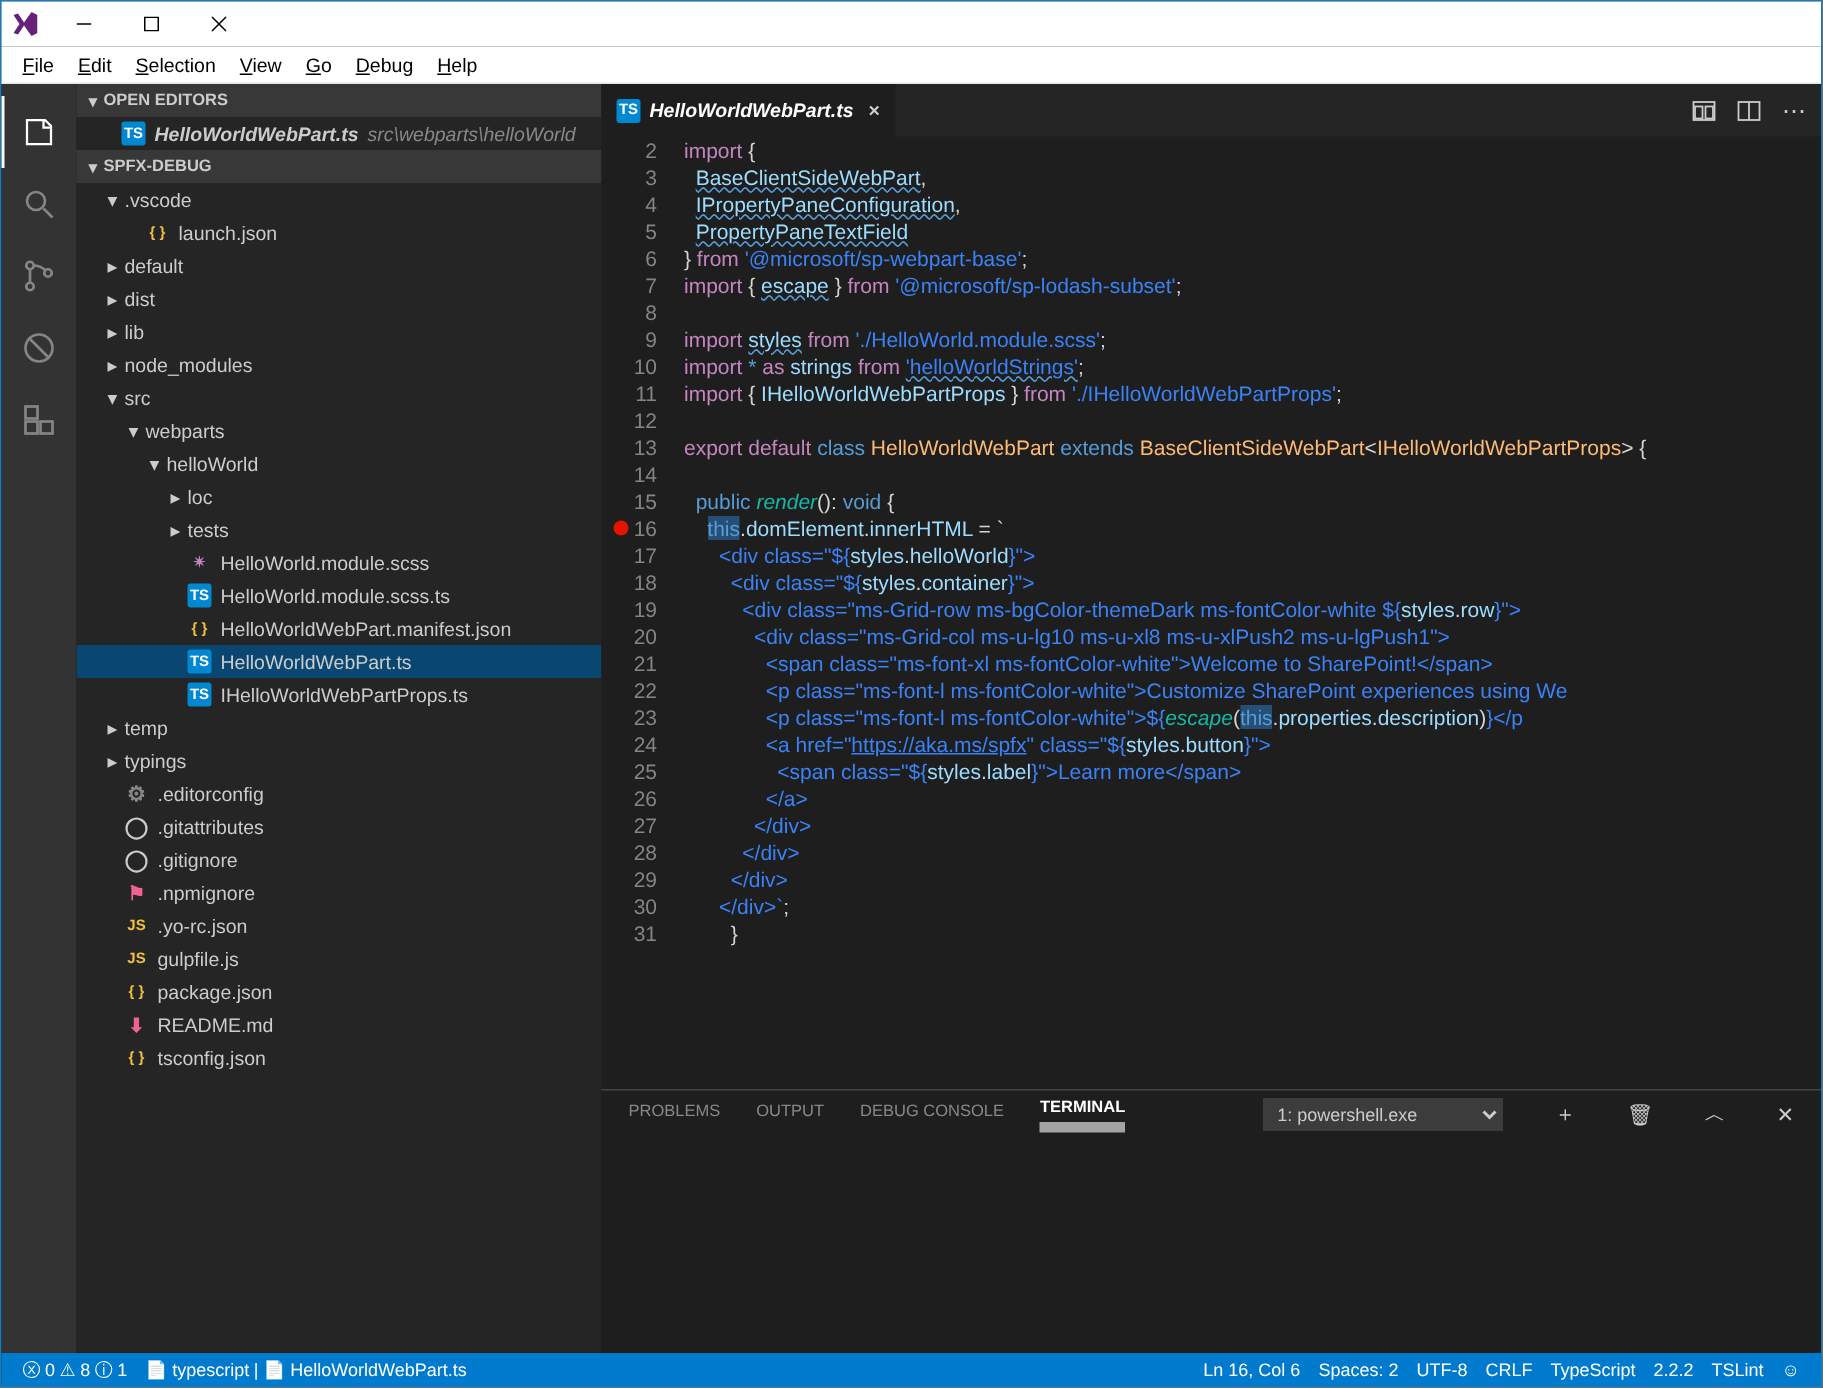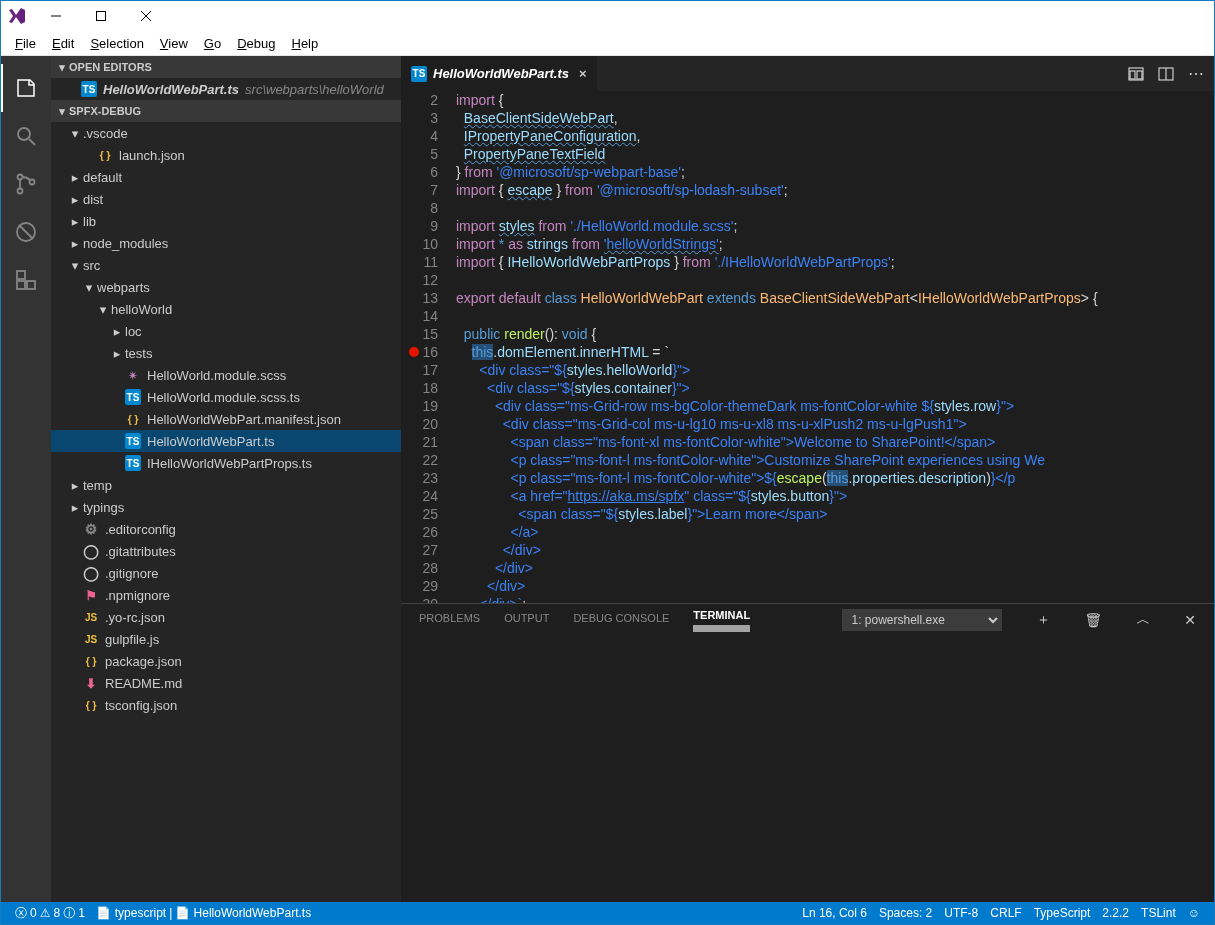--- a/index.html
+++ b/index.html
@@ -40,25 +40,25 @@
 .tab { background:#1e1e1e; display:flex; align-items:center; padding:0 10px; color:#fff; font-size:13px; font-style:italic; font-weight:700; border-right:1px solid #252526;}
 .tab .ico { margin-right:6px; font-style:normal;}
 .tab .close { margin-left:10px; color:#ccc; font-style:normal;}
 .tab-actions { margin-left:auto; display:flex; align-items:center; padding-right:10px; gap:14px; color:#ccc;}
 .editor { flex:1; display:flex; overflow:auto; font-family:Consolas,monospace; font-size:14px; line-height:18px; min-height:0;}
 .gutter { width:55px; text-align:right; color:#858585; padding-right:18px; position:relative; flex-shrink:0;}
 .gutter .ln { height:18px; }
 .gutter .bp { position:absolute; left:8px; width:10px; height:10px; background:#e51400; border-radius:50%; }
 .code { flex:1; color:#d4d4d4; white-space:pre; }
 .code .ln { height:18px; }
-.kw { color:#569cd6; } .kw2 { color:#c586c0; } .fn { color:#bef264; }
+.kw { color:#569cd6; } .kw2 { color:#c586c0; } .fn { color:#14b8a6;font-style:italic; }
 .str { color:#3b82f6; } .type { color:#fdba74; } .var { color:#9cdcfe; } .sel { background:#264f78; }
 .err { text-decoration:underline wavy #569cd6 1px;}
 .link { text-decoration:underline; }
-.panel { height:299px; background:#1e1e1e; border-top:1px solid #444; display:flex; flex-direction:column;}
+.panel { height:176px; background:#1e1e1e; border-top:1px solid #444; display:flex; flex-direction:column;}
 .panel-tabs { height:32px; display:flex; align-items:center; padding:0 18px; gap:24px; font-size:11px; color:#888;}
 .panel-tabs .pt.active { color:#fff; border-bottom:7px solid #a3a3a3; padding-bottom:4px;font-weight:bold;}
 .panel-tabs .pt { padding-bottom:4px; border-bottom:1px solid transparent;}
 .panel-tabs .spacer { flex:1; }
 .panel-tabs select { background:#3c3c3c; color:#ccc; border:1px solid #3c3c3c; font-size:12px; padding:2px 4px; width:160px;}
 .panel-tabs .pico { color:#ccc; font-size:14px;}
 .term { flex:1; padding:8px 12px; font-family:Consolas,monospace; font-size:14px; color:#ccc; line-height:18px; white-space:pre;}
 .term .y { color:#f0c03e; }
 .cursor { display:inline-block; width:8px; height:15px; background:#ccc; vertical-align:text-bottom;}
 .statusbar { height:22px; background:#007acc; color:#fff; display:flex; align-items:center; font-size:12px; padding:0 8px;}

